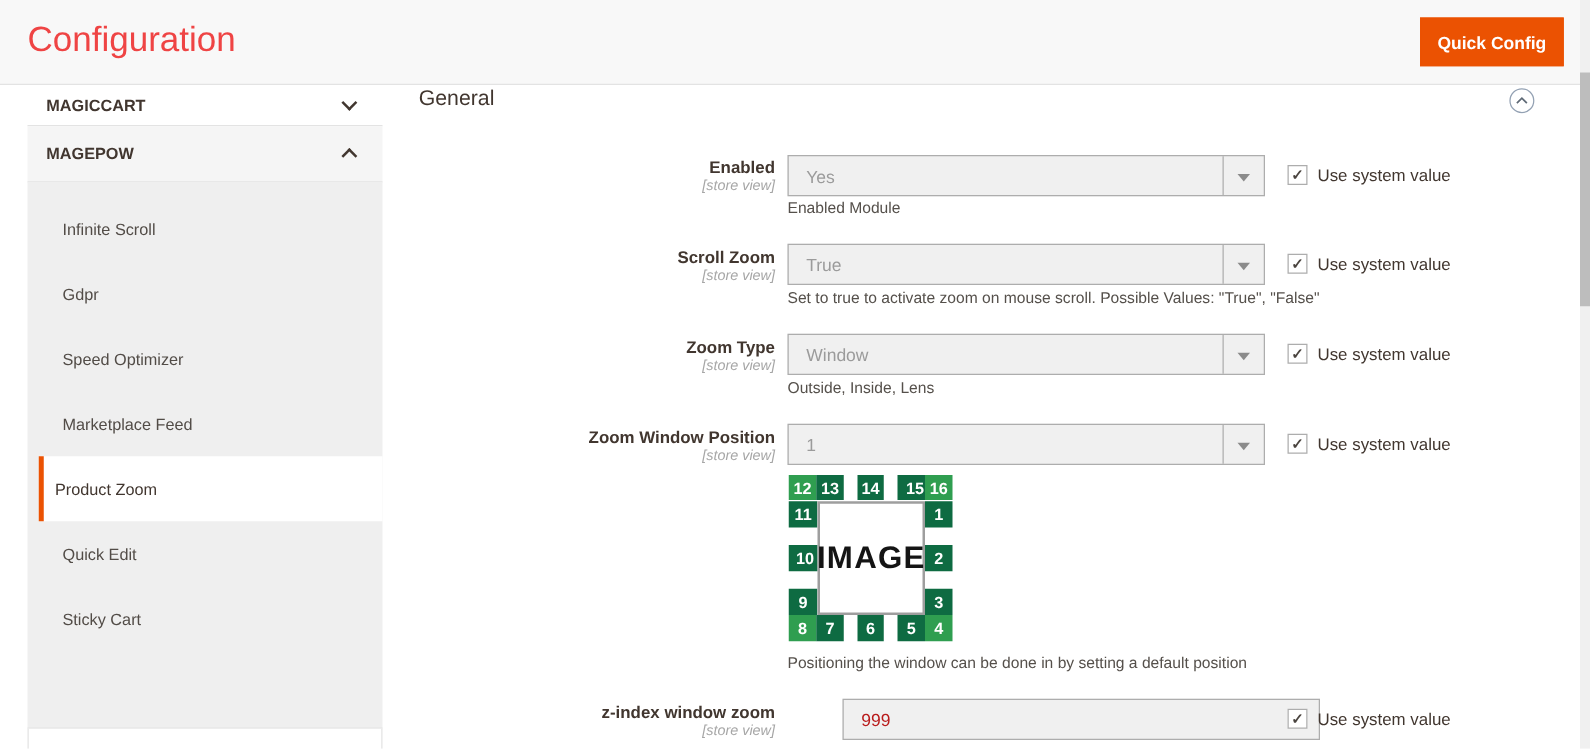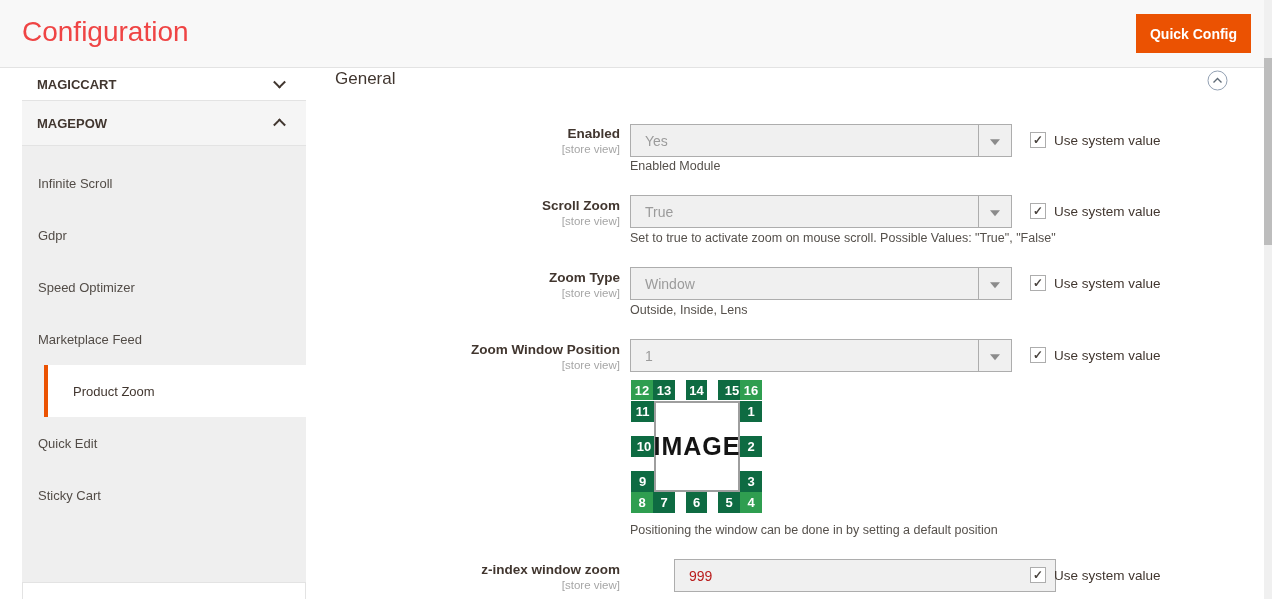--- a/index.html
+++ b/index.html
@@ -24,34 +24,34 @@
   .sec-magiccart { height:33px; background:#fff; }
   .sec-magepow   { height:45px; background:#f5f5f5; }
   .chev { position:absolute; right:22px; top:50%; width:9px; height:9px;
           border-right:2px solid #41362f; border-bottom:2px solid #41362f; }
   .chev.down { transform:translateY(-70%) rotate(45deg); }
   .chev.up   { transform:translateY(-30%) rotate(-135deg); }
 
   .side-items { position:relative; width:284px; height:437px; background:#efefef;
                 border-bottom:1px solid #e3e3e3; padding-top:11px; }
   .side-item { position:relative; height:52px; font-size:13px; color:#524c47;
-               display:flex; align-items:center; padding-left:16px; cursor:pointer; }
-  .side-item.active { margin-left:22px; background:#fff; border-left:4px solid #eb5202;
-                      padding-left:25px; color:#41362f; }
+               display:flex; align-items:center; padding-left:28px; cursor:pointer; }
+  .side-item.active { margin-left:9px; background:#fff; border-left:4px solid #eb5202;
+                      padding-left:9px; color:#41362f; }
   .side-stub { position:absolute; left:22px; top:583px; width:284px; height:16px;
                background:#fff; border-left:1px solid #e3e3e3; border-right:1px solid #e3e3e3; }
 
   
   .section-title { position:absolute; left:335px; top:69px; font-size:17px;
                    font-weight:400; color:#41362f;text-align:right; }
   .collapse-icon { position:absolute; left:1207px; top:70px; width:21px; height:21px; cursor:pointer; }
 
   .row-label { position:absolute; left:320px; width:300px; text-align:right; line-height:1.15; }
   .row-label .lbl-main { display:block; font-size:13.5px; font-weight:700; color:#41362f; }
-  .row-label .lbl-scope { display:block; font-size:11.5px; color:#a6a6a6; margin-top:1px; }
+  .row-label .lbl-scope { display:block; font-size:11.5px; color:#a6a6a6; margin-top:1px;font-style:italic; }
 
   .sel { position:absolute; left:630px; width:382px; height:33px; background:#f0f0f0;
          border:1px solid #adadad; cursor:pointer; }
   .sel .val { position:absolute; left:14px; top:50%; transform:translateY(-50%);
               font-size:14px; color:#9b9b9b; }
   .sel .arrow-box { position:absolute; right:0; top:0; width:33px; height:31px;
                     border-left:1px solid #adadad; }
   .sel .tri { position:absolute; left:50%; top:50%; transform:translate(-50%,-30%);
               width:0; height:0; border-left:5px solid transparent;
               border-right:5px solid transparent; border-top:6px solid #8b8b8b; }

